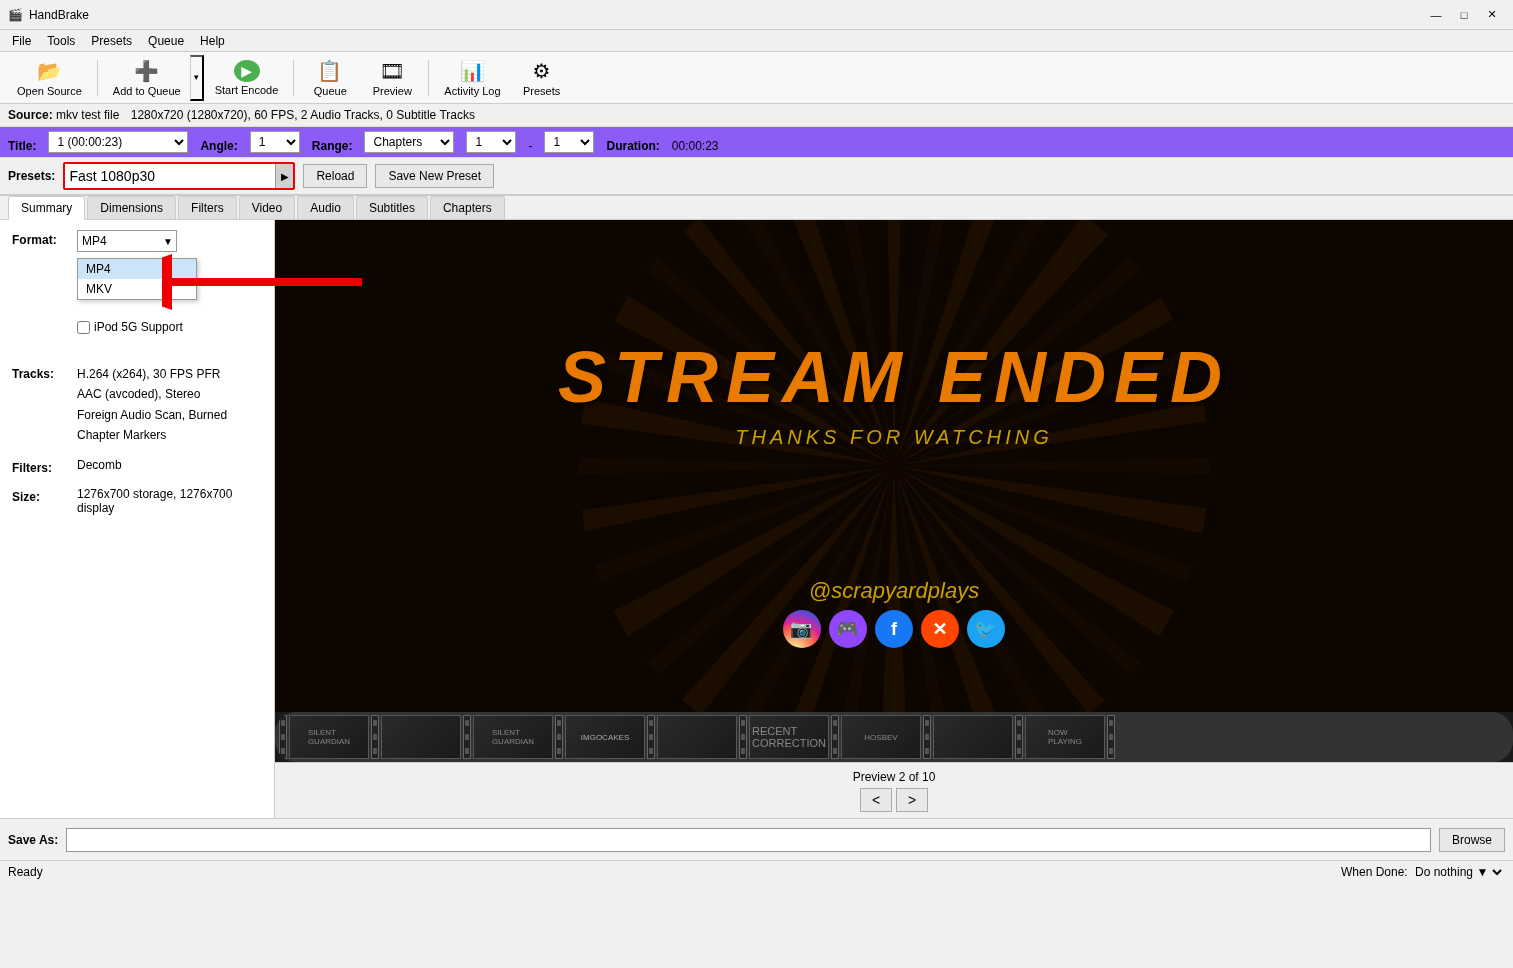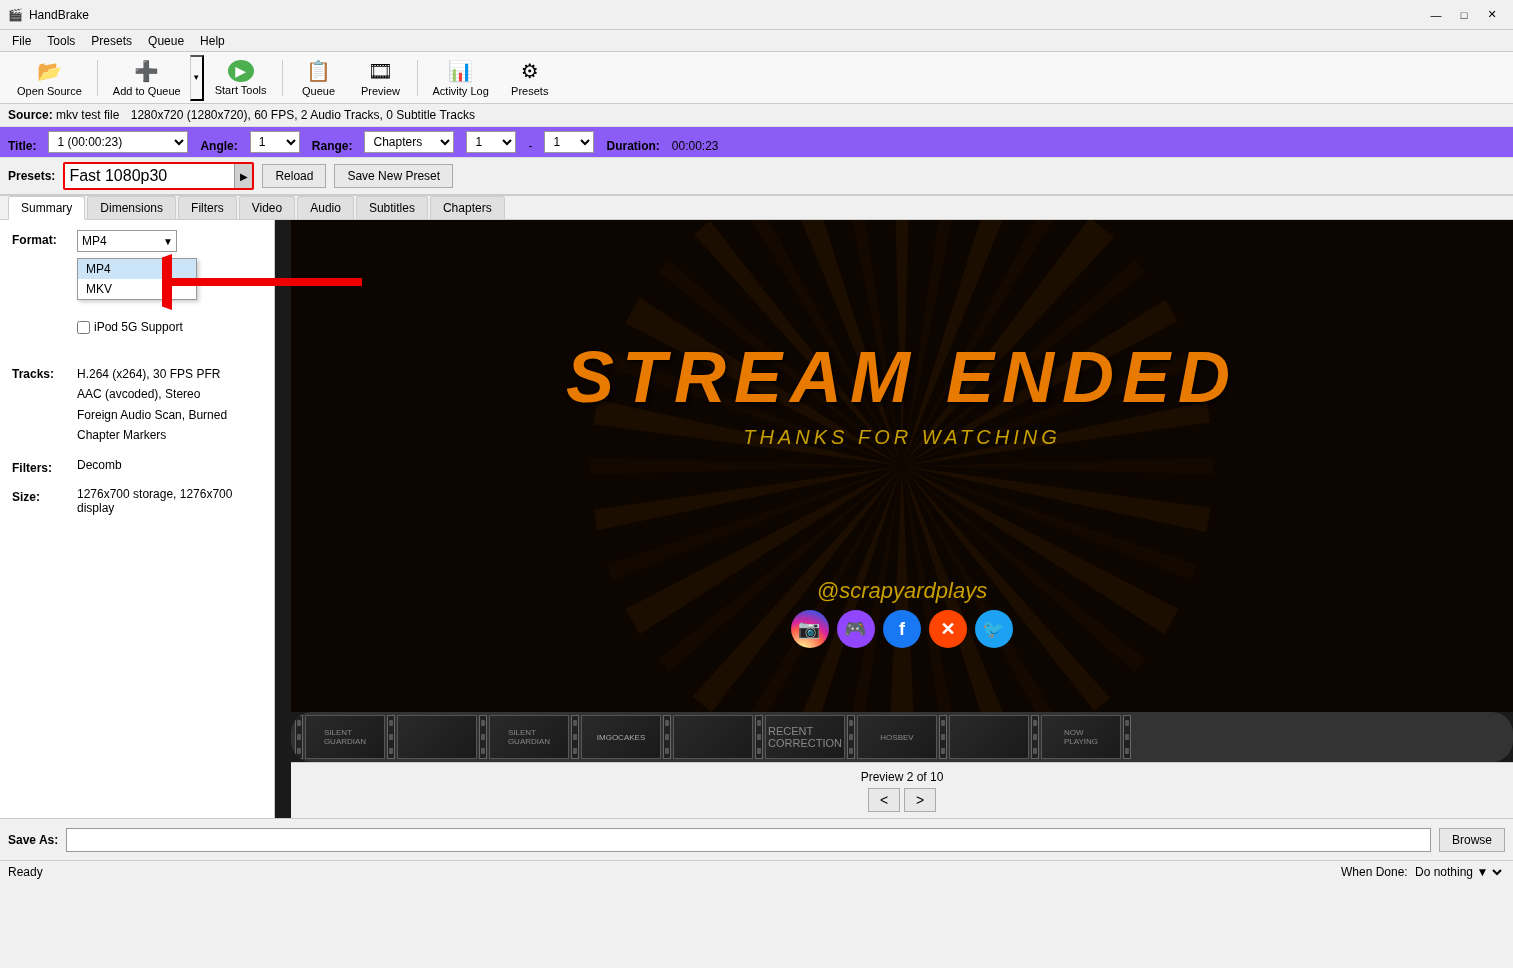--- a/index.html
+++ b/index.html
@@ -117,22 +117,22 @@
       padding: 4px 8px;
       display: flex;
       align-items: center;
       gap: 8px;
       border-bottom: 2px solid #ccc;
     }
     #preset-select-wrapper {
       border: 2px solid #e00; border-radius: 2px; display: flex; align-items: center;
     }
     #preset-select {
-      height: 24px; font-size: 16px; padding: 0 4px; border: none; background: #fff;
-      width: 169px; outline: none;
+      height: 24px; font-size: 14px; padding: 0 4px; border: none; background: #fff;
+      width: 210px; outline: none;
     }
     #preset-arrow-btn {
       width: 18px; height: 24px; background: #d0d0d0; border: none; cursor: pointer;
       display: flex; align-items: center; justify-content: center; font-size: 10px;
       border-left: 1px solid #999;
     }
     .action-btn {
       height: 24px; padding: 0 12px; font-size: 12px; background: #e8e8e8;
       border: 1px solid #aaa; cursor: pointer;
     }
@@ -236,21 +236,20 @@
       z-index: 200;
     }
 
     
     #right-panel {
       flex: 1;
       display: flex;
       flex-direction: column;
       background: #1a1a1a;
       position: relative;
-      padding-left: 16px;
     }
 
     #video-preview {
       flex: 1;
       background: #000;
       display: flex;
       align-items: center;
       justify-content: center;
       overflow: hidden;
       position: relative;
@@ -439,21 +438,21 @@
   <div style="display:flex; align-items:stretch; height:46px;">
     <button class="toolbar-btn" style="min-width:80px; flex-direction:column;">
       <span style="font-size:20px;">➕</span>
       <span class="tb-label">Add to Queue</span>
     </button>
     <button class="dropdown-arrow-btn">▼</button>
   </div>
 
   <button class="start-encode-btn">
     <div class="play-circle">▶</div>
-    <span class="tb-label">Start Tools</span>
+    <span class="tb-label">Start Encode</span>
   </button>
 
   <div class="toolbar-separator"></div>
 
   <button class="toolbar-btn">
     <span style="font-size:20px;">📋</span>
     <span class="tb-label">Queue</span>
   </button>
 
   <button class="toolbar-btn">

